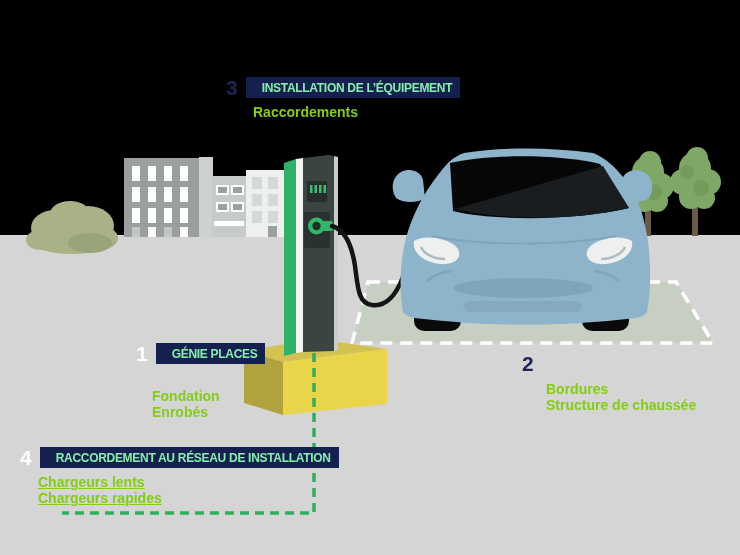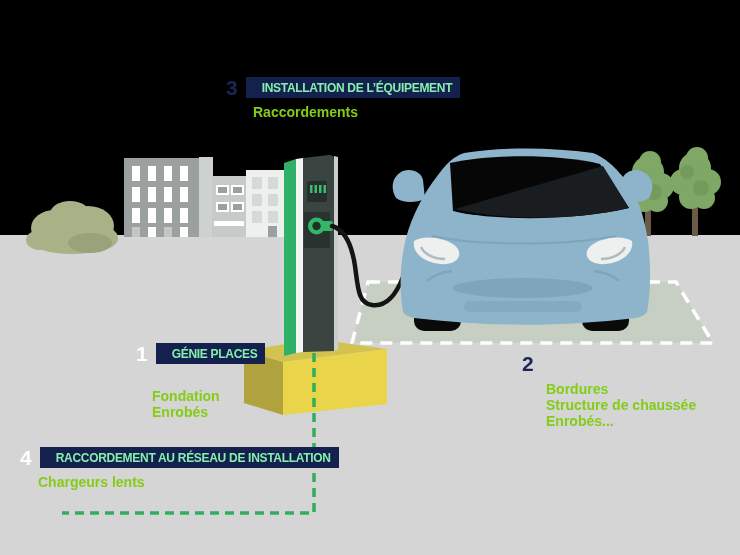--- a/index.html
+++ b/index.html
@@ -9,21 +9,21 @@
   .step{position:absolute;display:flex;align-items:center;gap:8px;}
   .step-num{font-size:21px;font-weight:bold;line-height:1;}
   .num-navy{color:#1b2655;}
   .num-white{color:#ffffff;}
   .badge{background:#14204e;color:#86efac;font-size:12px;font-weight:bold;
          letter-spacing:-0.3px;padding:4px 8px 3px 16px;white-space:nowrap;text-align:right;}
   .details{position:absolute;color:#84cc16;font-size:14px;font-weight:bold;line-height:16px;white-space:nowrap;}
   .s1{left:136px;top:343px;} .d1{left:152px;top:368px;margin-top:20px;}
   .s2{left:522px;top:353px;} .d2{left:546px;top:381px;}
   .s3{left:226px;top:77px;}  .d3{left:253px;top:104px;}
-  .s4{left:20px;top:447px;}  .d4{left:38px;top:474px;}
+  .s4{left:20px;top:447px;}  .d4{left:38px;top:474px;text-decoration:underline;}
 </style>
 </head>
 <body>
 
 <div class="canvas">
 
   <svg class="art" width="740" height="555" viewBox="0 0 740 555">
 
     <rect x="0" y="235" width="740" height="320" fill="#d4d5d4"></rect>
 
@@ -177,32 +177,32 @@
     <div>Fondation</div>
     <div>Enrobés</div>
   </div>
 
   <div class="step s2">
     <span class="step-num num-navy">2</span>
   </div>
   <div class="details d2">
     <div>Bordures</div>
     <div>Structure de chaussée</div>
-    <div>Enrobés...</div>
   </div>
 
   <div class="step s3">
     <span class="step-num num-navy">3</span>
     <span class="badge">INSTALLATION DE L’ÉQUIPEMENT</span>
   </div>
   <div class="details d3">
     <div>Raccordements</div>
   </div>
 
   <div class="step s4">
     <span class="step-num num-white">4</span>
     <span class="badge">RACCORDEMENT AU RÉSEAU DE INSTALLATION</span>
   </div>
   <div class="details d4">
     <div>Chargeurs lents</div>
+    <div>Chargeurs rapides</div>
   </div>
 
 </div>
 
 </body></html>

